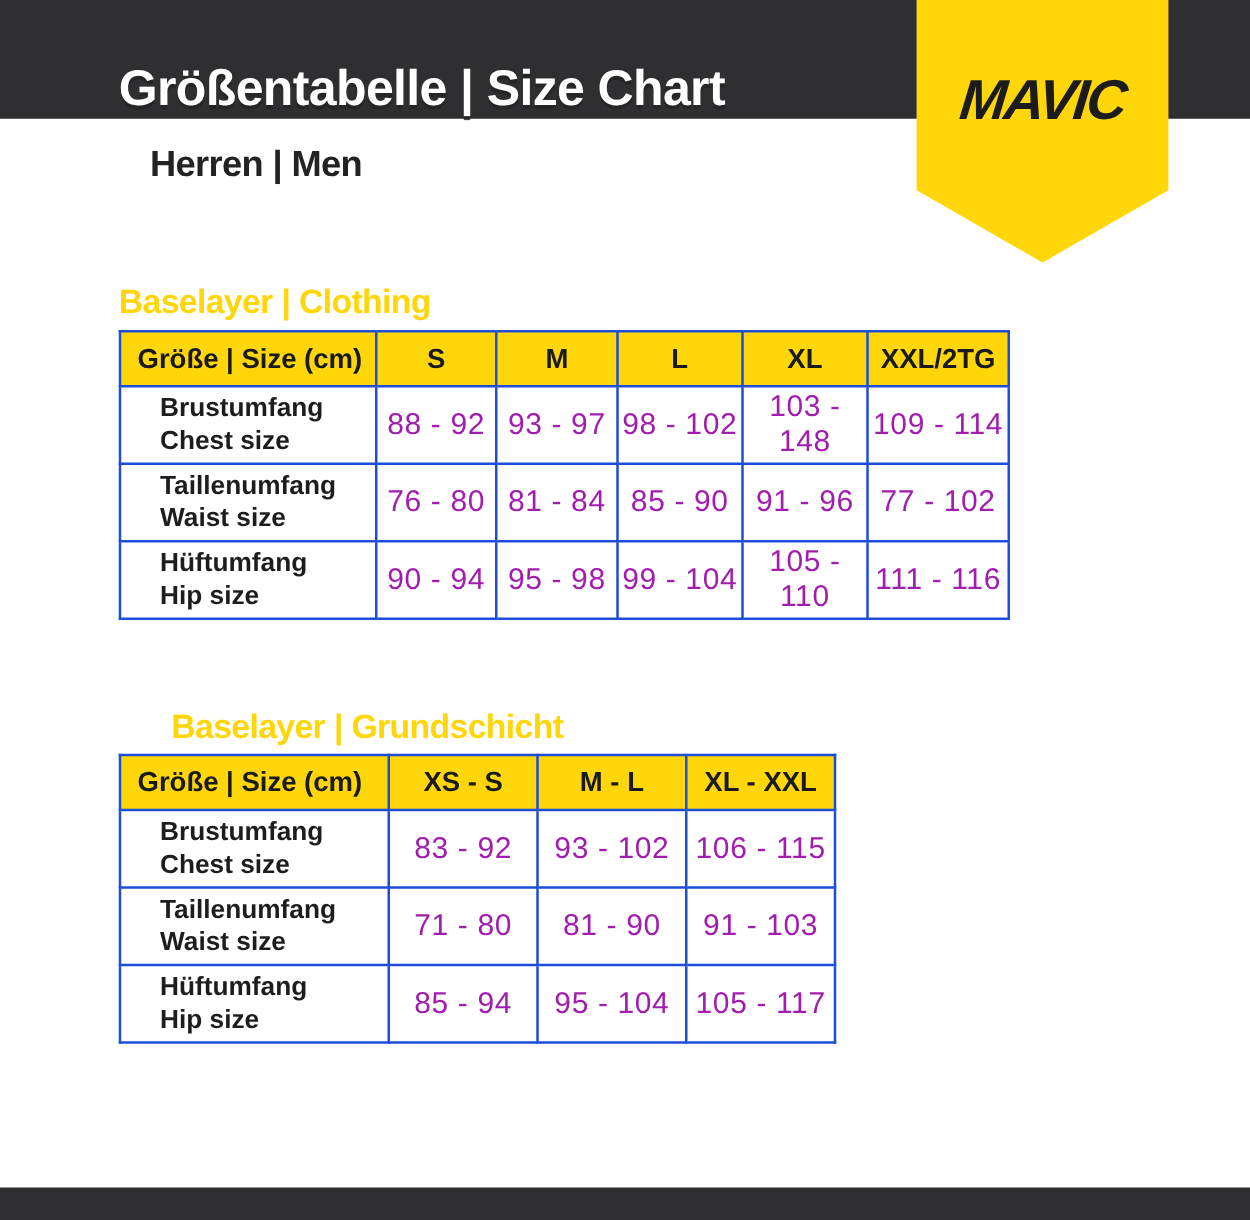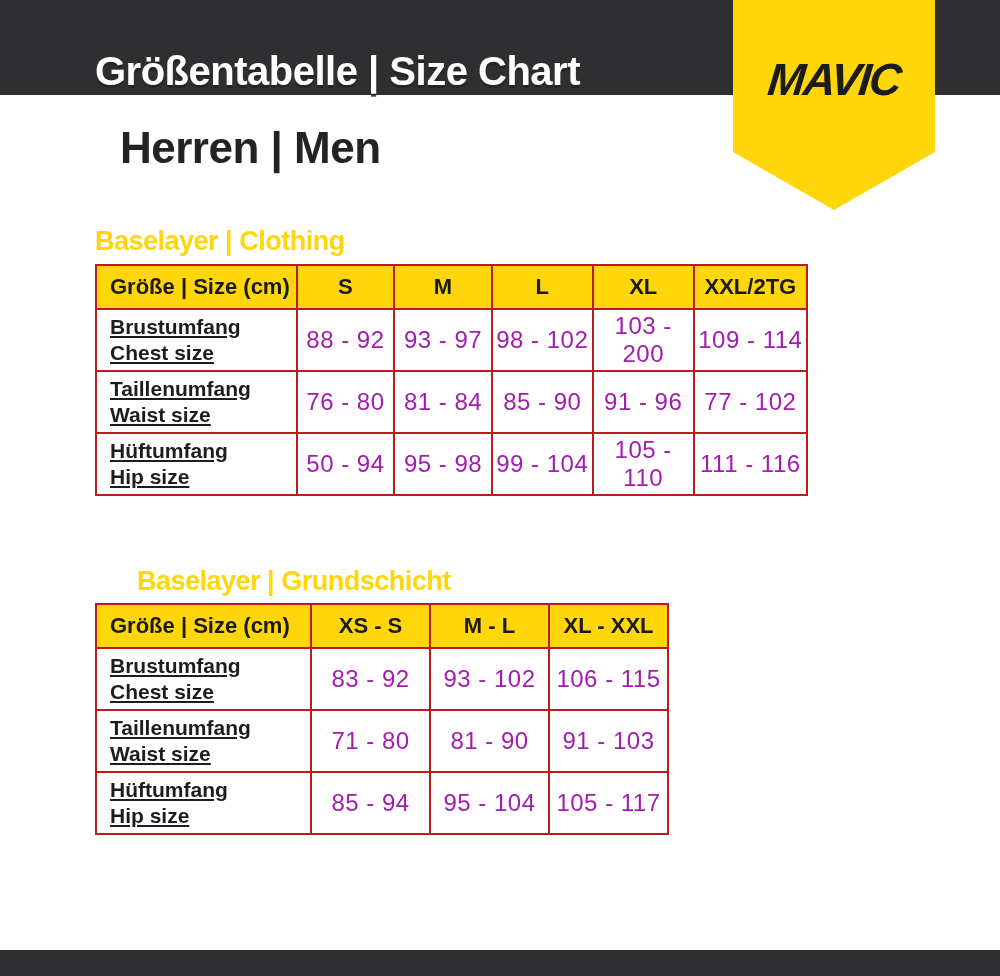--- a/index.html
+++ b/index.html
@@ -19,24 +19,23 @@
   }
   .page-title{
     position:absolute;left:95px;top:50px;
     font-size:40px;line-height:42px;font-weight:bold;
     color:#ffffff;white-space:nowrap;
     text-shadow:0 3px 0 rgba(35,35,35,.85);
     letter-spacing:-0.5px;
   }
   .page-subtitle{
     position:absolute;left:120px;top:112px;
-    font-size:44px;line-height:40px;font-weight:bold;
+    font-size:29px;line-height:40px;font-weight:bold;
     color:#232323;white-space:nowrap;
     letter-spacing:-0.5px;
-    margin-top:16px;
   }
 
   
   .pennant{
     position:absolute;left:733px;top:0;width:202px;height:210px;
     background:#ffd60a;
     clip-path:polygon(0 0,100% 0,100% 72.4%,50% 100%,0 72.4%);
   }
   .brand-logo{
     position:absolute;left:0;top:54px;width:202px;
@@ -57,38 +56,37 @@
 
   
   table.size-table{
     position:absolute;left:95px;
     border-collapse:collapse;
     background:#ffffff;
   }
   table.size-table.first{top:264px;}
   table.size-table.second{top:603px;}
   table.size-table th, table.size-table td{
-    border:2px solid #b91c1c;
+    border:2px solid #1d4ed8;
     box-sizing:border-box;
   }
   table.size-table thead th{
     background:#ffd60a;
     height:44px;
     font-size:22px;font-weight:bold;color:#1a1a1a;
     text-align:center;
   }
   table.size-table thead th.label-col{
     text-align:left;padding-left:13px;
   }
   table.size-table td{height:62px;}
   td.row-label{
-    padding-left:13px;
+    padding-left:31px;
     font-size:21px;line-height:26px;font-weight:bold;color:#1d1d1d;
     text-align:left;
-    text-decoration:underline;
   }
   td.row-value{
     font-size:24px;color:#a21caf;text-align:center;
     font-weight:normal;letter-spacing:0.5px;
   }
   col.c-label{width:215px;}
   col.c-size{width:119px;}
 
   
   .bottom-band{
@@ -133,40 +131,40 @@
     </thead>
     <tbody>
       <tr>
         <td class="row-label">
           <span>Brustumfang</span><br>
           <span>Chest size</span>
         </td>
         <td class="row-value">88 - 92</td>
         <td class="row-value">93 - 97</td>
         <td class="row-value">98 - 102</td>
-        <td class="row-value">103 - 200</td>
+        <td class="row-value">103 - 148</td>
         <td class="row-value">109 - 114</td>
       </tr>
       <tr>
         <td class="row-label">
           <span>Taillenumfang</span><br>
           <span>Waist size</span>
         </td>
         <td class="row-value">76 - 80</td>
         <td class="row-value">81 - 84</td>
         <td class="row-value">85 - 90</td>
         <td class="row-value">91 - 96</td>
         <td class="row-value">77 - 102</td>
       </tr>
       <tr>
         <td class="row-label">
           <span>Hüftumfang</span><br>
           <span>Hip size</span>
         </td>
-        <td class="row-value">50 - 94</td>
+        <td class="row-value">90 - 94</td>
         <td class="row-value">95 - 98</td>
         <td class="row-value">99 - 104</td>
         <td class="row-value">105 - 110</td>
         <td class="row-value">111 - 116</td>
       </tr>
     </tbody>
   </table>
 
   <div class="section-title second">Baselayer | Grundschicht</div>
 

